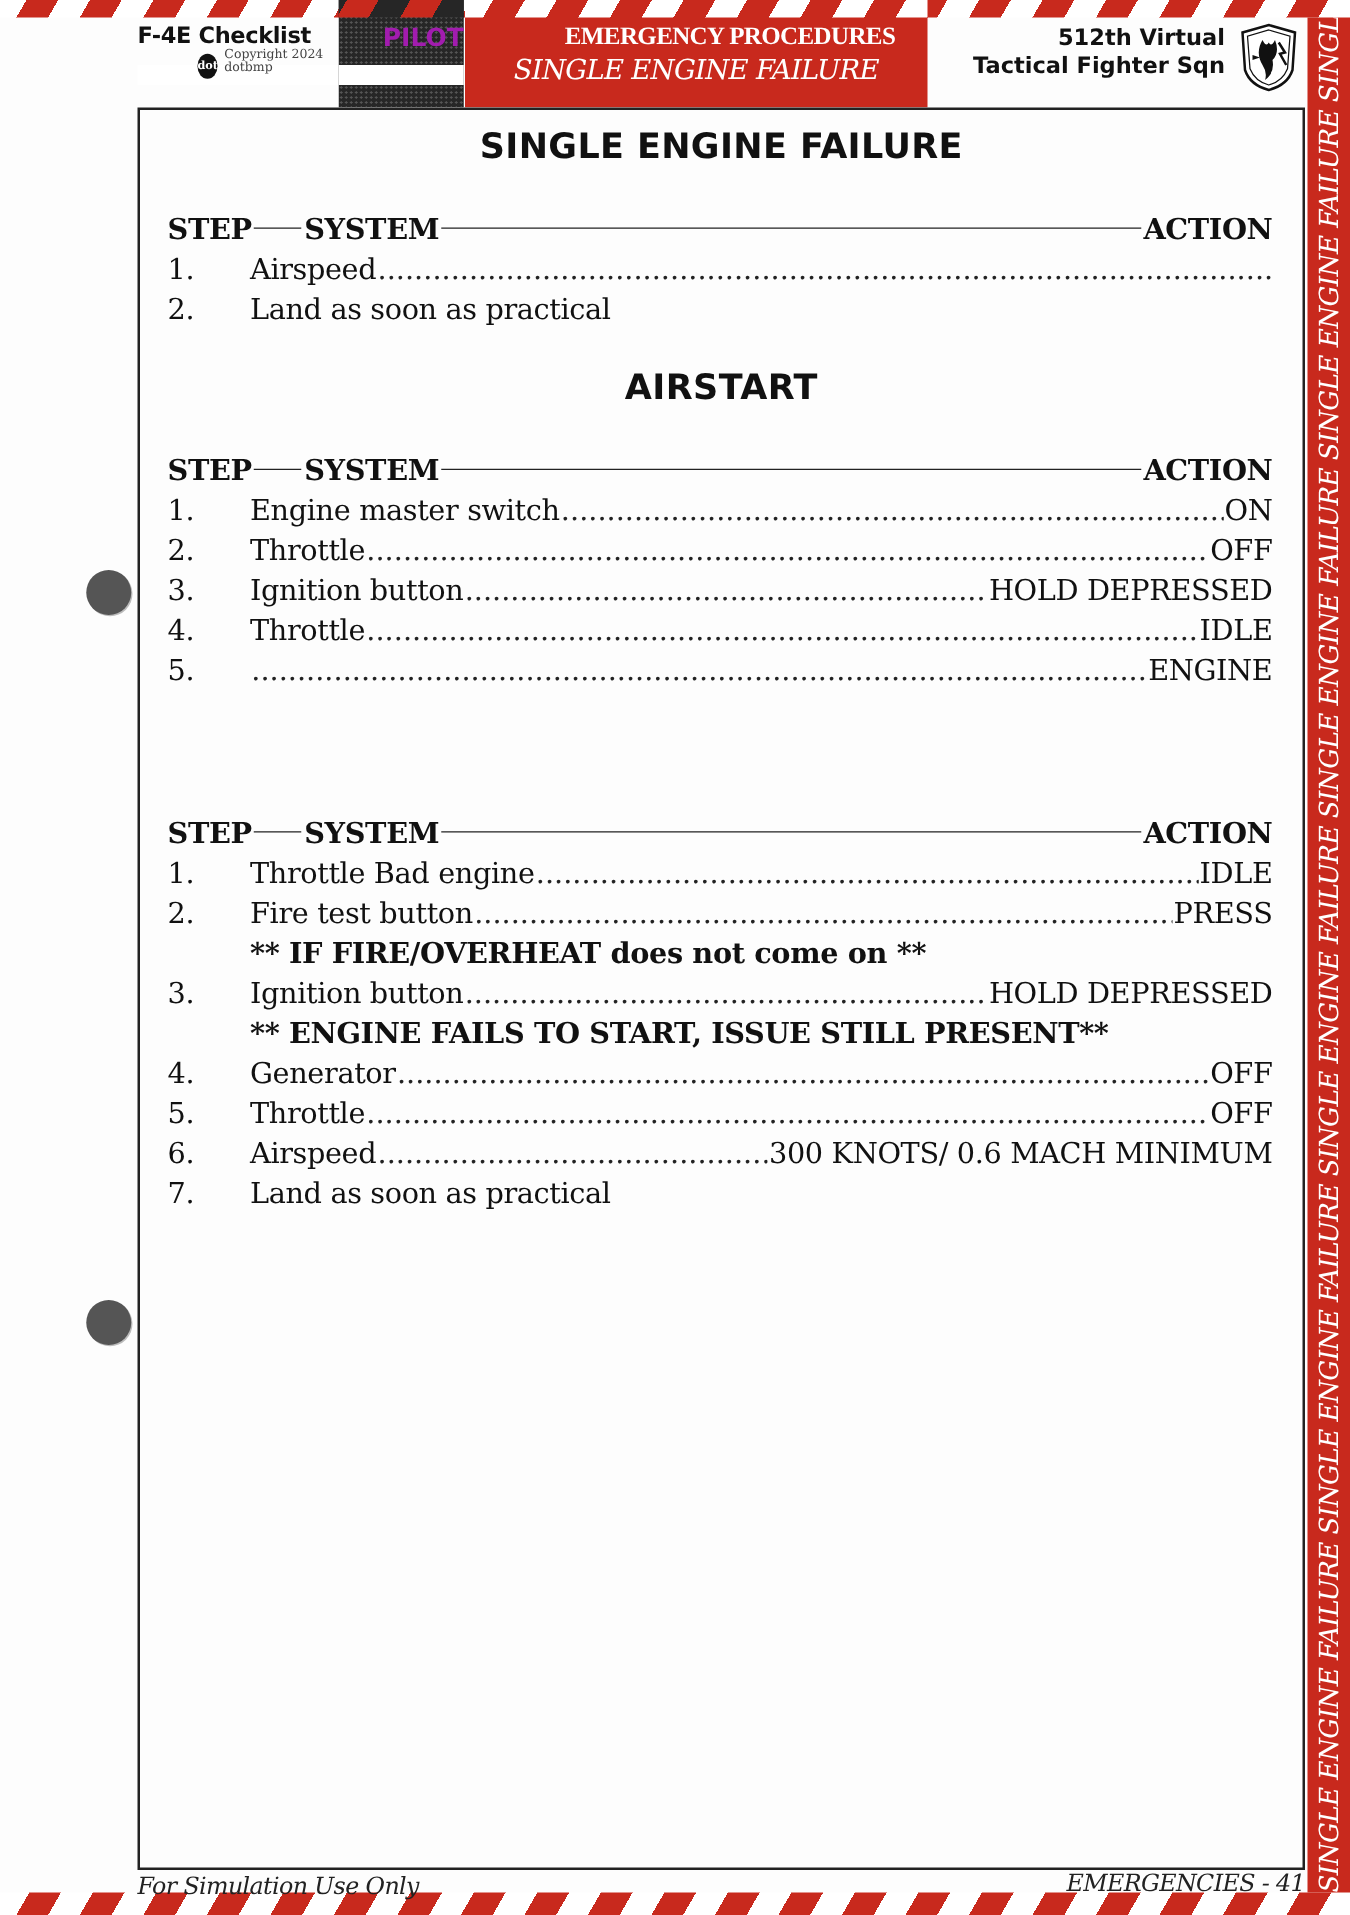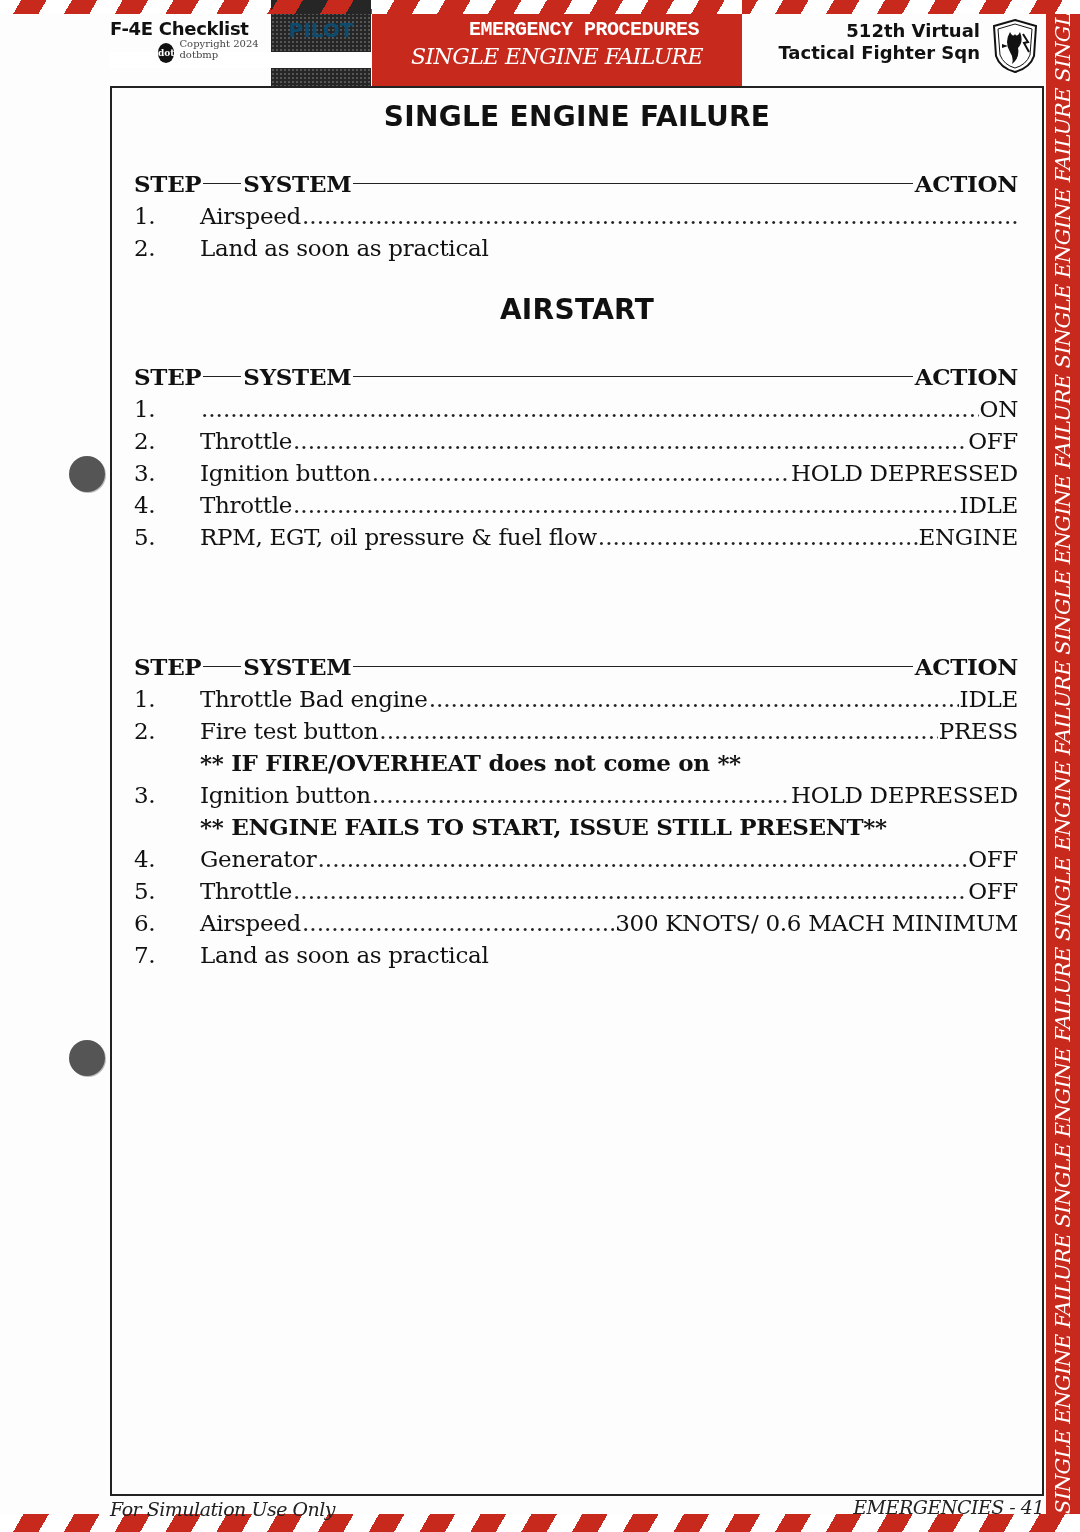--- a/index.html
+++ b/index.html
@@ -25,30 +25,30 @@
   .copy-text { font-size:10px; color:#444; margin-top:-8px; }
 
   .white-band { position:absolute; left:110px; top:52px; width:260px; height:16px; background:#fff; }
   .pilot-tab {
     position:absolute; left:271px; top:0; width:100px; height:86px;
     background-color:#262626;
     background-image: radial-gradient(#555 1px, transparent 1px);
     background-size:4px 4px;
   }
   .pilot-band { position:absolute; left:271px; top:52px; width:100px; height:16px; background:#fff; }
-  .pilot-label { position:absolute; left:271px; top:18px; width:100px; text-align:center;
-    font-family:"DejaVu Sans", sans-serif; font-weight:bold; font-size:20px; color:#0c4a6e; }
+  .pilot-label { position:absolute; left:271px; top:18px; width:100px; text-align:right;
+    font-family:"DejaVu Sans", sans-serif; font-weight:bold; font-size:20px; color:#a21caf; }
   .pilot-top-stripes { position:absolute; left:271px; top:0; width:100px; height:14px;
     background: repeating-linear-gradient(-60deg, #262626 0 22px, #c8291d 22px 44px); }
 
   .emerg-box { position:absolute; left:372px; top:0; width:370px; height:86px; background:#c8291d; }
   .emerg-stripes { position:absolute; left:372px; top:0; width:370px; height:14px;
     background: repeating-linear-gradient(-60deg, #ffffff 0 22px, #c8291d 22px 44px); }
   .emerg-title { position:absolute; left:372px; top:18px; width:424px; text-align:center;
-    font-family:Liberation Mono, monospace; font-weight:bold; font-size:20px; color:#fff; letter-spacing:-0.5px; }
+    font-family:Liberation Serif, serif; font-weight:bold; font-size:20px; color:#fff; letter-spacing:-0.5px; }
   .emerg-sub { position:absolute; left:372px; top:44px; width:370px; text-align:center;
     font-family:"DejaVu Serif", serif; font-style:italic; font-size:22px; color:#fff; letter-spacing:-0.6px; }
 
   .sqn { position:absolute; right:100px; top:20px; text-align:right;
     font-family:"DejaVu Sans", sans-serif; font-weight:bold; font-size:18px; line-height:22px; }
   .sqn-logo { position:absolute; left:990px; top:18px; width:50px; height:56px; }
 
   
   .side-band { position:absolute; left:1046px; top:14px; width:34px; height:1500px; background:#c8291d; overflow:hidden; }
   .side-text {
@@ -152,20 +152,21 @@
   <div class="sec-title" style="top:205px;">AIRSTART</div>
   <div class="row hdrrow" style="top:273px;">
     <span>STEP</span>
     <span class="rule short"></span>
     <span>SYSTEM</span>
     <span class="rule"></span>
     <span>ACTION</span>
   </div>
   <div class="row" style="top:305px;">
     <span class="num">1.</span>
+    <span class="sys">Engine master switch </span>
     <span class="leader"></span>
     <span class="act">ON</span>
   </div>
   <div class="row" style="top:337px;">
     <span class="num">2.</span>
     <span class="sys">Throttle </span>
     <span class="leader"></span>
     <span class="act">OFF</span>
   </div>
   <div class="row" style="top:369px;">
@@ -175,21 +176,20 @@
     <span class="act">HOLD DEPRESSED</span>
   </div>
   <div class="row" style="top:401px;">
     <span class="num">4.</span>
     <span class="sys">Throttle </span>
     <span class="leader"></span>
     <span class="act">IDLE</span>
   </div>
   <div class="row" style="top:433px;">
     <span class="num">5.</span>
-    <span class="sys">RPM, EGT, oil pressure &amp; fuel flow</span>
     <span class="leader"></span>
     <span class="act"> ENGINE</span>
   </div>
 
   <div class="row hdrrow" style="top:563px;">
     <span>STEP</span>
     <span class="rule short"></span>
     <span>SYSTEM</span>
     <span class="rule"></span>
     <span>ACTION</span>

